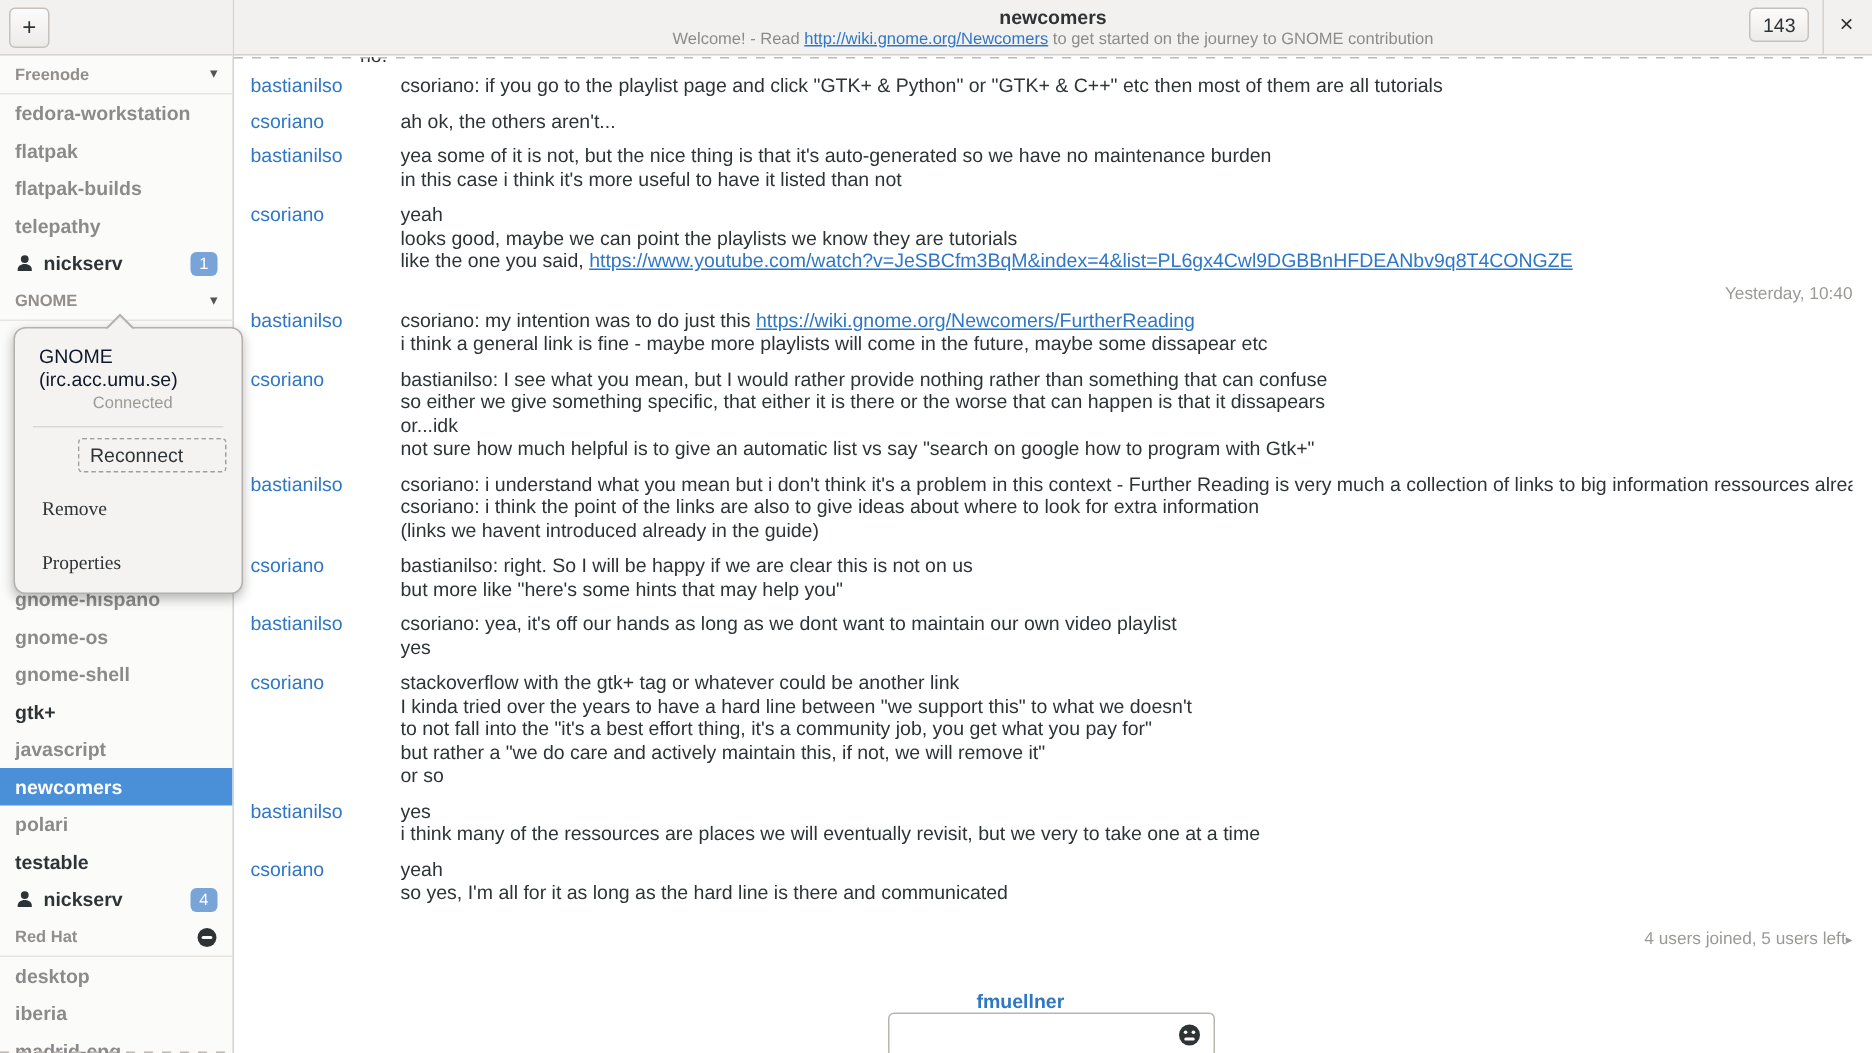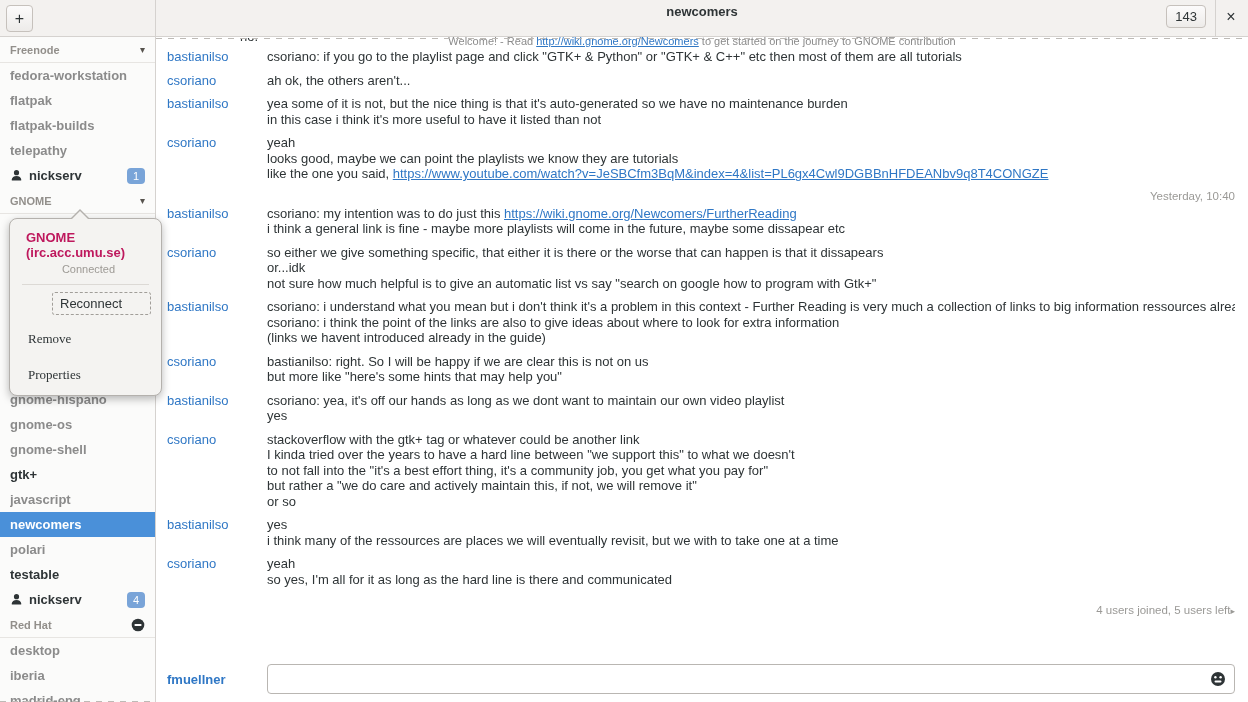--- a/index.html
+++ b/index.html
@@ -21,51 +21,51 @@
   .badge { background:#79a4d8; color:#fff; font-size:11px; font-weight:normal; border-radius:4px; padding:1px 6px; line-height:14px; }
   .chevron { color:#57534e; font-size:10px; }
   .row-icon { margin-right:6px; flex:none; display:inline-flex; }
   .undershoot { height:1px; background:repeating-linear-gradient(90deg,#bdbab6 0 6px,transparent 6px 12px); }
   .sidebar-undershoot { position:absolute; left:0; bottom:0; width:155px; z-index:5; }
 
   
   .popover { position:absolute; left:9px; top:218px; width:153px; background:#f4f3f1; border:1px solid #b4b1ad; border-radius:8px; box-shadow:0 3px 8px rgba(0,0,0,.28); z-index:10; padding:11px 10px 8px; }
   .popover::before { content:""; position:absolute; top:-10px; left:60px; border:10px solid transparent; border-top:none; border-bottom:10px solid #b4b1ad; }
   .popover::after { content:""; position:absolute; top:-8.5px; left:61px; border:9px solid transparent; border-top:none; border-bottom:9px solid #f4f3f1; }
-  .popover-title { font-size:13px; color:#be185d; padding-left:6px;font-weight:bold; }
+  .popover-title { font-size:13px; color:#0f172a; padding-left:6px; }
   .popover-status { font-size:11px; color:#9d9a95; padding-left:6px; margin-top:3px;text-align:center; }
   .popover-sep { height:1px; background:#dcd9d5; margin:9px 2px 7px; }
   .popover-item { font-size:13px; color:#2e3436; padding:3px 7px; border:1px solid transparent; cursor:pointer; }
   .popover-item.focused { border:1px dashed #a19e99; border-radius:3px;margin-left:32px; }
   .popover-item + .popover-item { margin-top:12px;font-family:Liberation Serif, serif; }
 
   
   .main-header { position:absolute; left:156px; top:0; right:0; height:37px; background:#f3f1ef; border-bottom:1px solid #d5d2cf; text-align:center; }
   .header-title { font-size:13px; font-weight:bold; color:#2e3436; padding-top:4px; }
-  .header-sub { font-size:11px; color:#8b8b8b; margin-top:16px; }
+  .header-sub { font-size:11px; color:#8b8b8b; margin-top:1px; }
   .header-sub .link { color:#2f77c5; text-decoration:underline; cursor:pointer; }
   .user-count-btn { position:absolute; right:42px; top:5px; min-width:36px; padding:3px 8px; border:1px solid #c6c1bc; border-radius:4px; background:linear-gradient(#fcfbfb,#edebe9); font-size:13px; color:#2e3436; cursor:pointer; }
   .header-vsep { position:absolute; right:32px; top:0; width:1px; height:36px; background:#d5d2cf; }
   .close-btn { position:absolute; right:7px; top:7px; width:20px; height:20px; font-size:16px; line-height:20px; text-align:center; color:#2e3436; cursor:pointer; }
   .chat-undershoot { position:absolute; left:156px; top:38px; right:0; z-index:4; }
 
   
   .chat { position:absolute; left:156px; top:38px; right:0; bottom:42px; overflow:hidden; padding-top:11px; }
   .clipped-line { position:absolute; top:-9px; left:84px; font-size:13px; color:#2e3436; }
   .msg-group { display:flex; margin-bottom:8px; padding:0 13px 0 11px; }
   .msg-nick { width:100px; flex:none; color:#2f77c5; font-weight:normal; font-size:13px; line-height:15.5px; cursor:pointer; }
   .msg-lines { flex:1; min-width:0; }
   .msg-line { font-size:13px; line-height:15.5px; color:#2e3436; white-space:nowrap; overflow:hidden; }
   .msg-line .link { color:#2f77c5; text-decoration:underline; cursor:pointer; }
   .timestamp { text-align:right; font-size:11.5px; line-height:13px; color:#9a9996; margin:0 13px 3px 0; }
   .status-line { text-align:right; font-size:11.5px; color:#9a9996; padding-right:13px; margin-top:17px; cursor:pointer; }
   .status-arrow { font-size:9px; }
 
   
-  .composer { position:absolute; left:156px; right:0; bottom:0; height:42px; background:#fff; display:flex; align-items:center; padding:0 13px 4px 11px; }
+  .composer { position:absolute; left:156px; right:0; bottom:0; height:42px; background:#fff; display:flex; align-items:center; padding:0 13px 4px 11px;flex-direction:column; }
   .composer-nick { width:100px; flex:none; color:#2f77c5; font-weight:bold; font-size:13px; }
   .composer-input-wrap { position:relative; flex:1; }
   .composer-input { width:100%; height:30px; border:1px solid #b9b6b2; border-radius:4px; background:#fff; padding:0 32px 0 8px; font:13px "Liberation Sans","DejaVu Sans",sans-serif; color:#2e3436; outline:none; }
   .emoji-btn { position:absolute; right:9px; top:7px; width:16px; height:16px; cursor:pointer; }
 </style>
 </head>
 <body>
 
 <div class="app">
 
@@ -218,20 +218,21 @@
         <div class="msg-group">
           <div class="msg-nick">bastianilso</div>
           <div class="msg-lines">
             <div class="msg-line"><span>csoriano: my intention was to do just this </span><span class="link">https://wiki.gnome.org/Newcomers/FurtherReading</span></div>
             <div class="msg-line">i think a general link is fine - maybe more playlists will come in the future, maybe some dissapear etc</div>
           </div>
         </div>
         <div class="msg-group">
           <div class="msg-nick">csoriano</div>
           <div class="msg-lines">
+            <div class="msg-line">bastianilso: I see what you mean, but I would rather provide nothing rather than something that can confuse</div>
             <div class="msg-line">so either we give something specific, that either it is there or the worse that can happen is that it dissapears</div>
             <div class="msg-line">or...idk</div>
             <div class="msg-line">not sure how much helpful is to give an automatic list vs say "search on google how to program with Gtk+"</div>
           </div>
         </div>
         <div class="msg-group">
           <div class="msg-nick">bastianilso</div>
           <div class="msg-lines">
             <div class="msg-line">csoriano: i understand what you mean but i don't think it's a problem in this context - Further Reading is very much a collection of links to big information ressources already</div>
             <div class="msg-line">csoriano: i think the point of the links are also to give ideas about where to look for extra information</div>
@@ -259,21 +260,21 @@
             <div class="msg-line">I kinda tried over the years to have a hard line between "we support this" to what we doesn't</div>
             <div class="msg-line">to not fall into the "it's a best effort thing, it's a community job, you get what you pay for"</div>
             <div class="msg-line">but rather a "we do care and actively maintain this, if not, we will remove it"</div>
             <div class="msg-line">or so</div>
           </div>
         </div>
         <div class="msg-group">
           <div class="msg-nick">bastianilso</div>
           <div class="msg-lines">
             <div class="msg-line">yes</div>
-            <div class="msg-line">i think many of the ressources are places we will eventually revisit, but we with to take one at a time</div>
+            <div class="msg-line">i think many of the ressources are places we will eventually revisit, but we very to take one at a time</div>
           </div>
         </div>
         <div class="msg-group">
           <div class="msg-nick">csoriano</div>
           <div class="msg-lines">
             <div class="msg-line">yeah</div>
             <div class="msg-line">so yes, I'm all for it as long as the hard line is there and communicated</div>
           </div>
         </div>
       </div>

